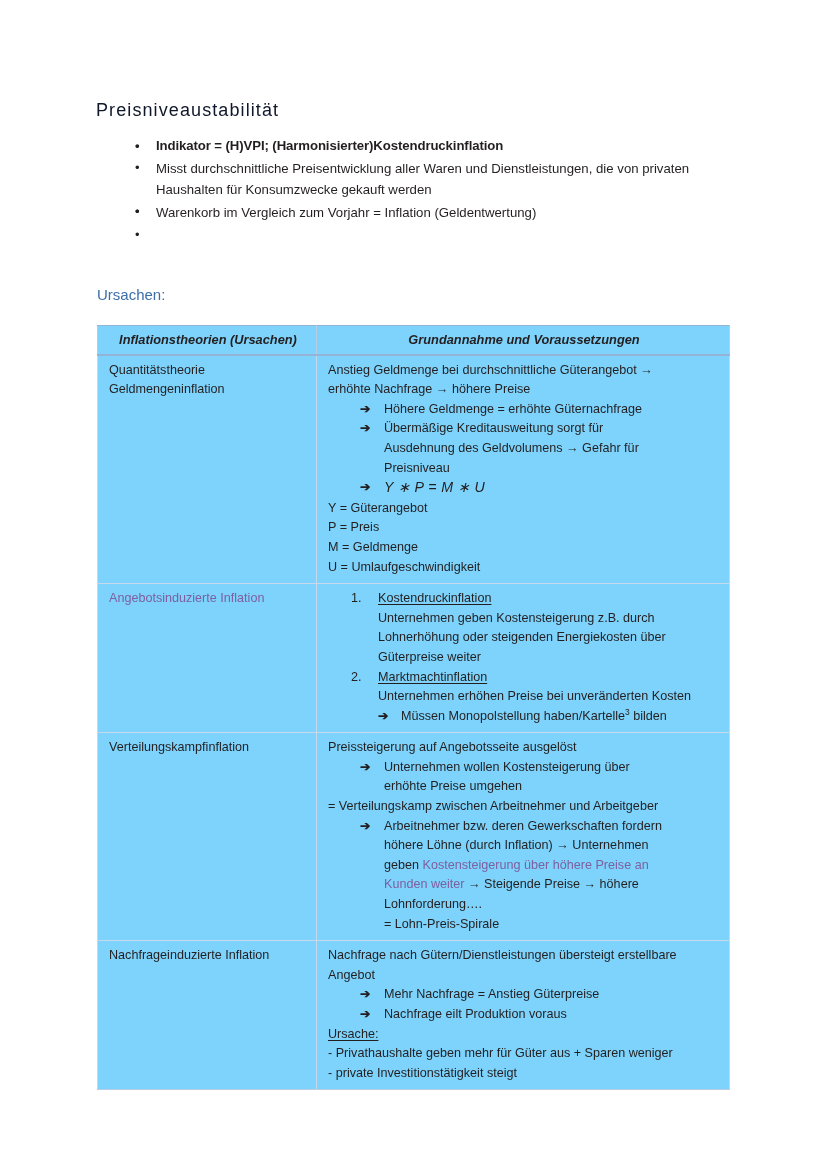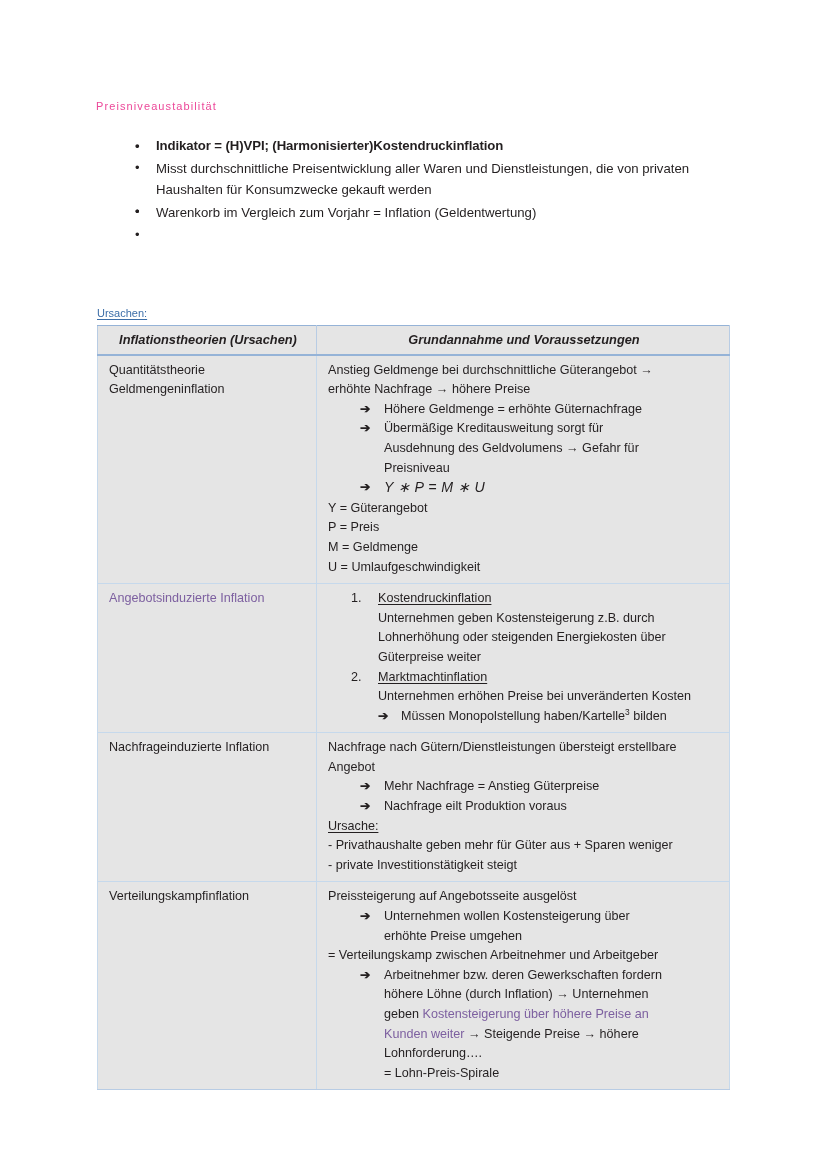--- a/index.html
+++ b/index.html
@@ -22,23 +22,23 @@
     width: 828px;
     height: 1171px;
     background: #fff;
   }
 
   
   .doc-title {
     position: absolute;
     left: 96px;
     top: 100px;
-    font-size: 11px;
+    font-size: 18px;
     letter-spacing: 1.1px;
-    color: #ec4899;
+    color: #0f172a;
     font-weight: 400;
     white-space: nowrap;
   }
 
   
   .intro-list {
     position: absolute;
     left: 128px;
     top: 135px;
     width: 610px;
@@ -63,37 +63,36 @@
   }
   .intro-list li.bold {
     font-weight: bold;
     letter-spacing: -0.1px;
   }
 
   
   .ursachen-link {
     position: absolute;
     left: 97px;
-    top: 307px;
-    font-size: 11px;
+    top: 286px;
+    font-size: 15px;
     color: #3c6ea8;
-    text-decoration: underline;
     text-underline-offset: 2px;
   }
 
   
   .tbl {
     position: absolute;
     left: 97px;
     top: 325px;
     width: 632px;
     border-collapse: collapse;
     table-layout: fixed;
     font-size: 12.6px;
-    background: #e5e5e5;
+    background: #7dd3fc;
   }
   .tbl col.c1 { width: 219px; }
   .tbl col.c2 { width: 413px; }
 
   .tbl th, .tbl td {
     border: 1px solid #b8cce4;
     vertical-align: top;
     padding: 5px 8px 6px 10px;
     line-height: 19.6px;
     color: #231f20;
@@ -275,43 +274,20 @@
                 <span class="arr">➔</span>
                 <span>Müssen Monopolstellung haben/Kartelle</span><sup>3</sup><span> bilden</span>
               </div>
             </li>
           </ol>
         </td>
       </tr>
 
       <tr>
         <td class="left-cell">
-          <div class="plain-line">Nachfrageinduzierte Inflation</div>
-        </td>
-        <td class="right-cell">
-          <div class="plain-line">Nachfrage nach Gütern/Dienstleistungen übersteigt erstellbare</div>
-          <div class="plain-line">Angebot</div>
-
-          <div class="arrow-line">
-            <span class="arr">➔</span>
-            <span>Mehr Nachfrage = Anstieg Güterpreise</span>
-          </div>
-          <div class="arrow-line">
-            <span class="arr">➔</span>
-            <span>Nachfrage eilt Produktion voraus</span>
-          </div>
-
-          <div class="plain-line u-head">Ursache:</div>
-          <div class="plain-line">- Privathaushalte geben mehr für Güter aus + Sparen weniger</div>
-          <div class="plain-line">- private Investitionstätigkeit steigt</div>
-        </td>
-      </tr>
-
-      <tr>
-        <td class="left-cell">
           <div class="plain-line">Verteilungskampfinflation</div>
         </td>
         <td class="right-cell">
           <div class="plain-line">Preissteigerung auf Angebotsseite ausgelöst</div>
 
           <div class="arrow-line">
             <span class="arr">➔</span>
             <span>Unternehmen wollen Kostensteigerung über</span>
             <div>erhöhte Preise umgehen</div>
           </div>
@@ -323,16 +299,39 @@
             <span>Arbeitnehmer bzw. deren Gewerkschaften fordern</span>
             <div>höhere Löhne (durch Inflation) → Unternehmen</div>
             <div><span>geben </span><span class="purple">Kostensteigerung über höhere Preise an</span></div>
             <div><span class="purple">Kunden weiter</span><span> → Steigende Preise → höhere</span></div>
             <div>Lohnforderung….</div>
             <div>= Lohn-Preis-Spirale</div>
           </div>
         </td>
       </tr>
 
+      <tr>
+        <td class="left-cell">
+          <div class="plain-line">Nachfrageinduzierte Inflation</div>
+        </td>
+        <td class="right-cell">
+          <div class="plain-line">Nachfrage nach Gütern/Dienstleistungen übersteigt erstellbare</div>
+          <div class="plain-line">Angebot</div>
+
+          <div class="arrow-line">
+            <span class="arr">➔</span>
+            <span>Mehr Nachfrage = Anstieg Güterpreise</span>
+          </div>
+          <div class="arrow-line">
+            <span class="arr">➔</span>
+            <span>Nachfrage eilt Produktion voraus</span>
+          </div>
+
+          <div class="plain-line u-head">Ursache:</div>
+          <div class="plain-line">- Privathaushalte geben mehr für Güter aus + Sparen weniger</div>
+          <div class="plain-line">- private Investitionstätigkeit steigt</div>
+        </td>
+      </tr>
+
     </tbody>
   </table>
 
 </div>
 
 </body></html>

